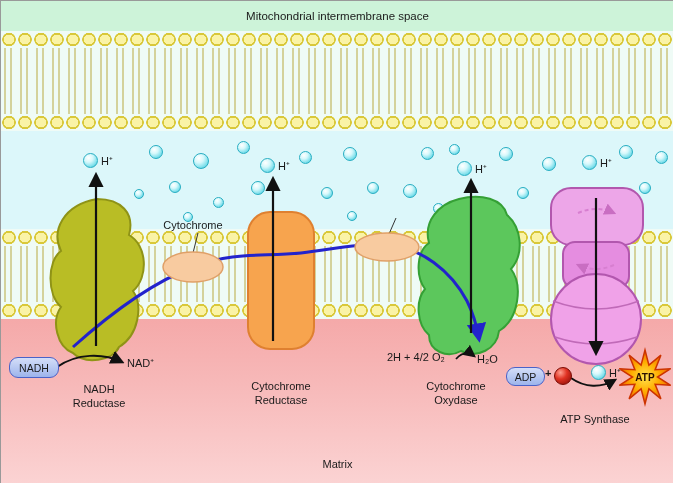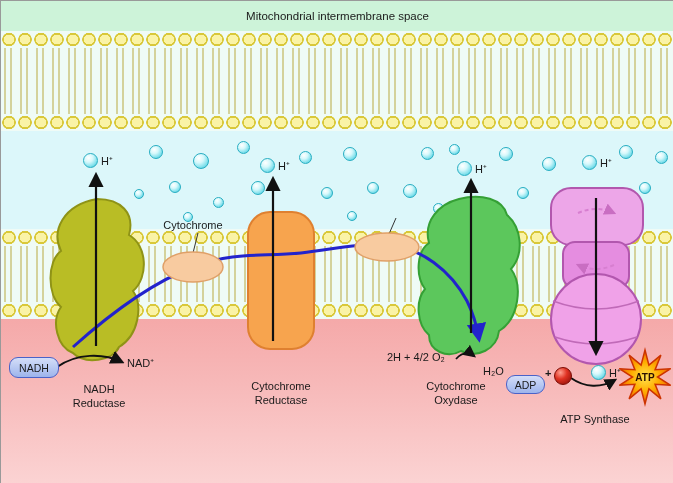--- a/index.html
+++ b/index.html
@@ -183,26 +183,27 @@
     </div>
   <div class="hplus" style="left:590px;top:364px;">
       <span class="hbubble"></span>
       <span>H⁺</span>
     </div>
 
   <div class="pill" style="left:8px;top:356px;width:48px;height:19px;">NADH</div>
   <div class="lbl" style="left:126px;top:356px;">NAD⁺</div>
 
   <div class="lbl" style="left:386px;top:350px;">2H + 4/2 O₂</div>
-  <div class="lbl" style="left:476px;top:364px;margin-left:6px;">H₂O</div>
-
-  <div class="pill" style="left:505px;top:374px;width:37px;height:17px;">ADP</div>
+  <div class="lbl" style="left:476px;top:352px;">H₂O</div>
+
+  <div class="pill" style="left:505px;top:366px;width:37px;height:17px;">ADP</div>
   <div class="lbl" style="left:544px;top:366px;font-weight:bold;">+</div>
 
   <div class="lbl center" style="left:40px;top:382px;width:116px;">NADH
 Reductase</div>
   <div class="lbl center" style="left:222px;top:379px;width:116px;">Cytochrome
 Reductase</div>
   <div class="lbl center" style="left:397px;top:379px;width:116px;">Cytochrome
 Oxydase</div>
   <div class="lbl center" style="left:536px;top:412px;width:116px;text-align:center;">ATP Synthase</div>
 
+  <div class="lbl center" style="left:0;top:457px;width:673px;">Matrix</div>
 </div>
 
 </body></html>

